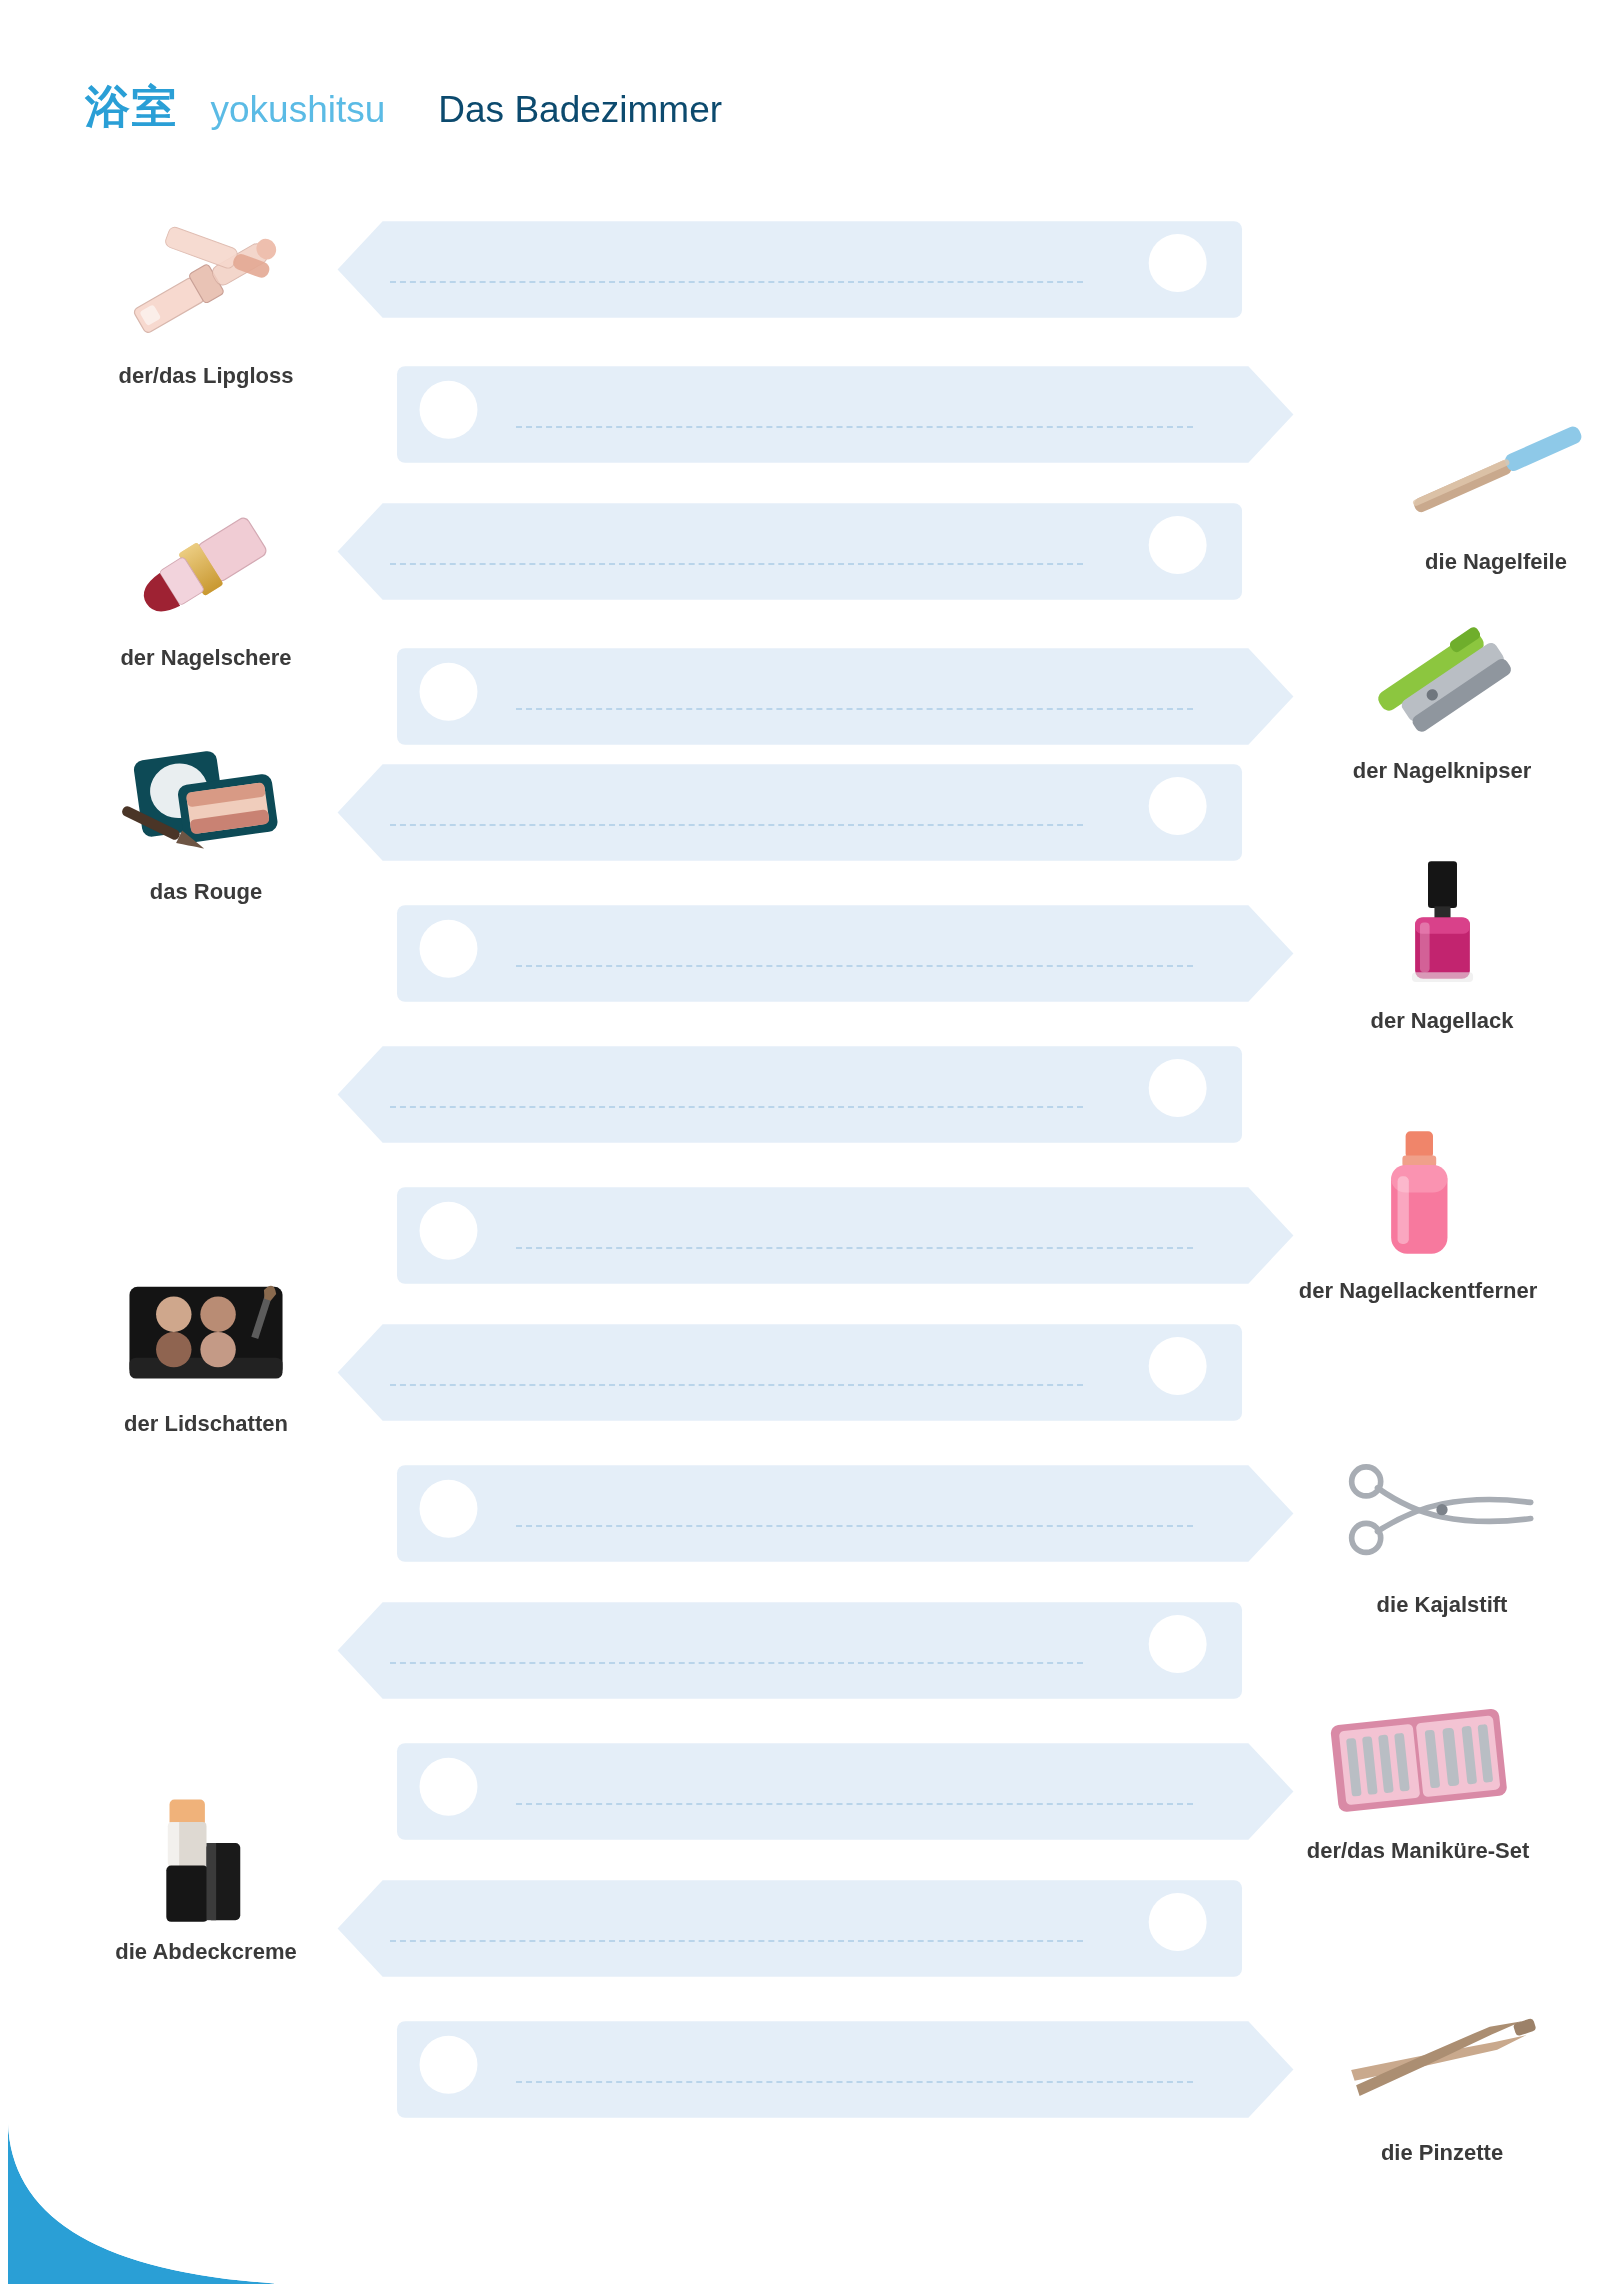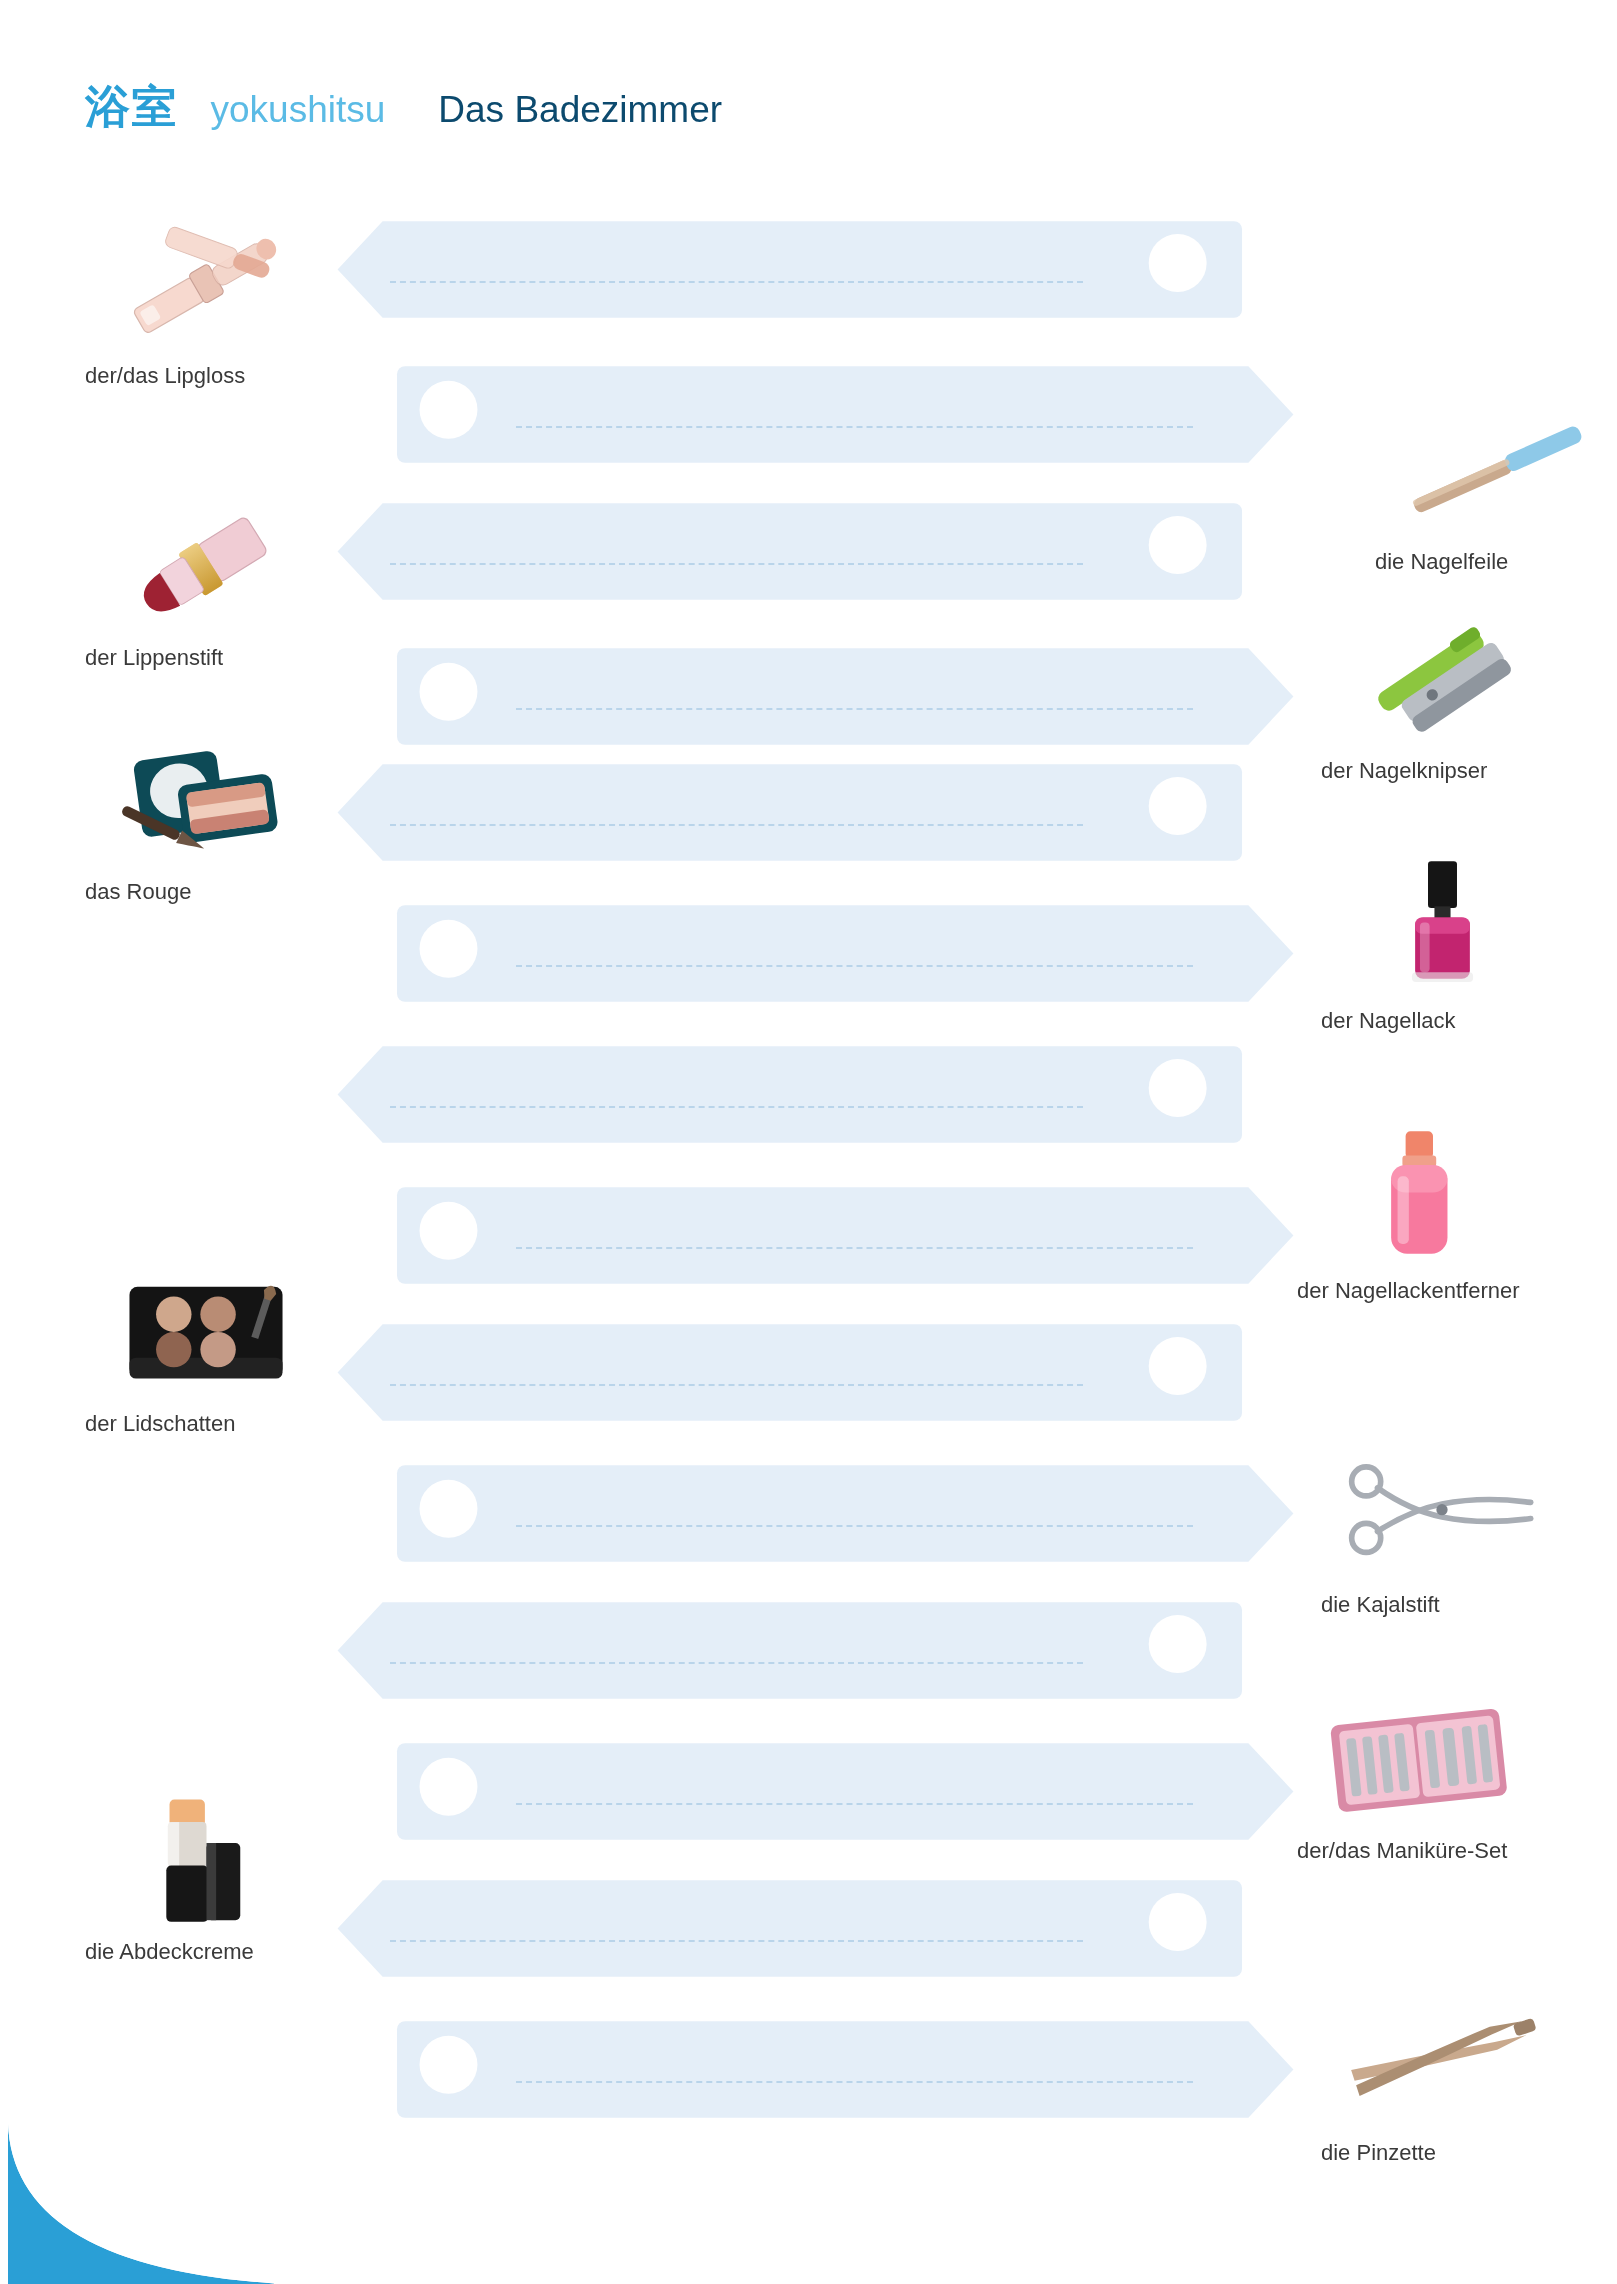--- a/index.html
+++ b/index.html
@@ -45,21 +45,22 @@
   .page {
     position: absolute;
     inset: 0;
     margin-left: 8px;
   }
 
   
   .vocab-item {
     position: absolute;
     width: 242px;
-    text-align: left;
+    text-align: center;
+    font-weight: bold;
   }
   .vocab-item .thumb {
     height: 145px;
     display: flex;
     align-items: center;
     justify-content: center;
   }
   .vocab-item .caption {
     font-size: 22px;
     color: #3a3a3a;
@@ -143,21 +144,21 @@
           <path d="M72 60 q-34 2 -34 23 q0 22 34 25 z" fill="#9e2233"></path>
           <defs>
             <linearGradient id="gold" x1="0" y1="0" x2="0" y2="1">
               <stop offset="0%" stop-color="#fff3c4"></stop>
               <stop offset="100%" stop-color="#b98a22"></stop>
             </linearGradient>
           </defs>
         </g>
       </svg>
     </div>
-    <div class="caption">der Lippenstift</div>
+    <div class="caption">der Nagelschere</div>
   </div>
 
   <div class="vocab-item vocab-left" style="left:77px; top:729px;">
     <div class="thumb">
       <svg width="209" height="145" viewBox="0 0 260 180">
         <g transform="rotate(-8 130 90)">
           <rect x="46" y="28" width="104" height="96" rx="12" fill="#0d4a56"></rect>
           <ellipse cx="98" cy="72" rx="36" ry="34" fill="#e9eef0"></ellipse>
           <rect x="96" y="66" width="118" height="72" rx="12" fill="#0d4a56"></rect>
           <rect x="106" y="76" width="98" height="52" rx="8" fill="#f0cdbc"></rect>

